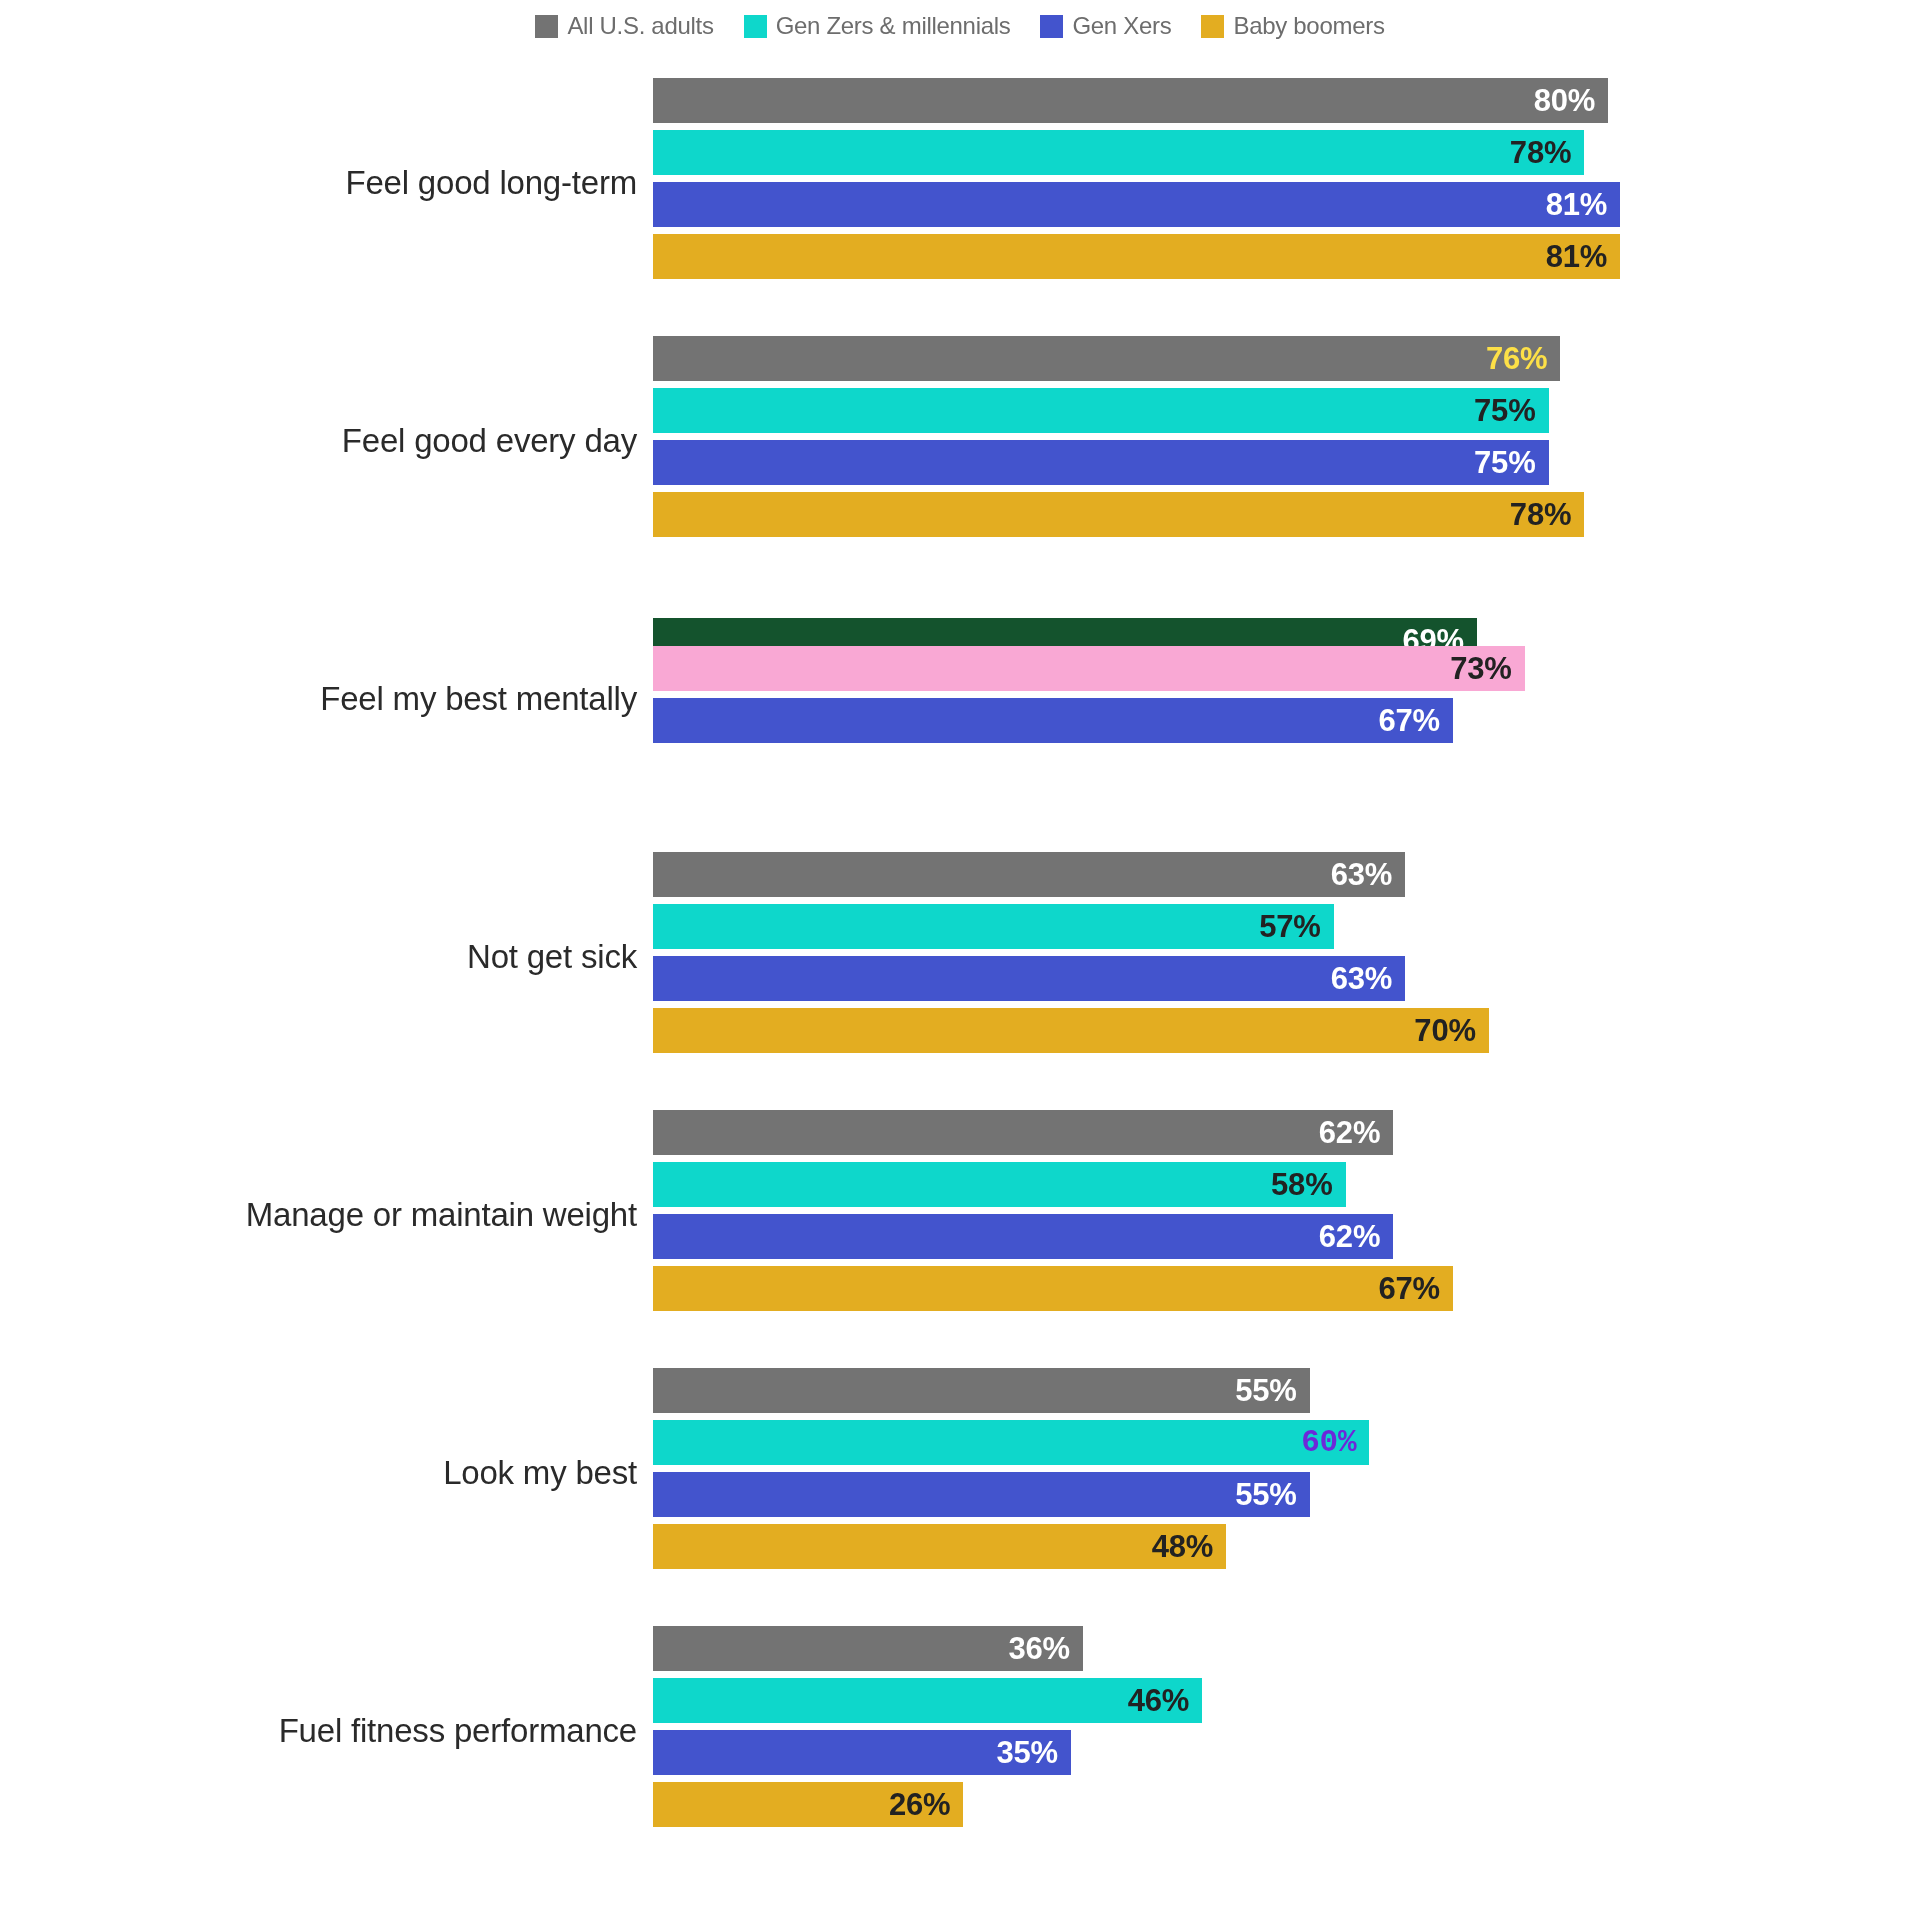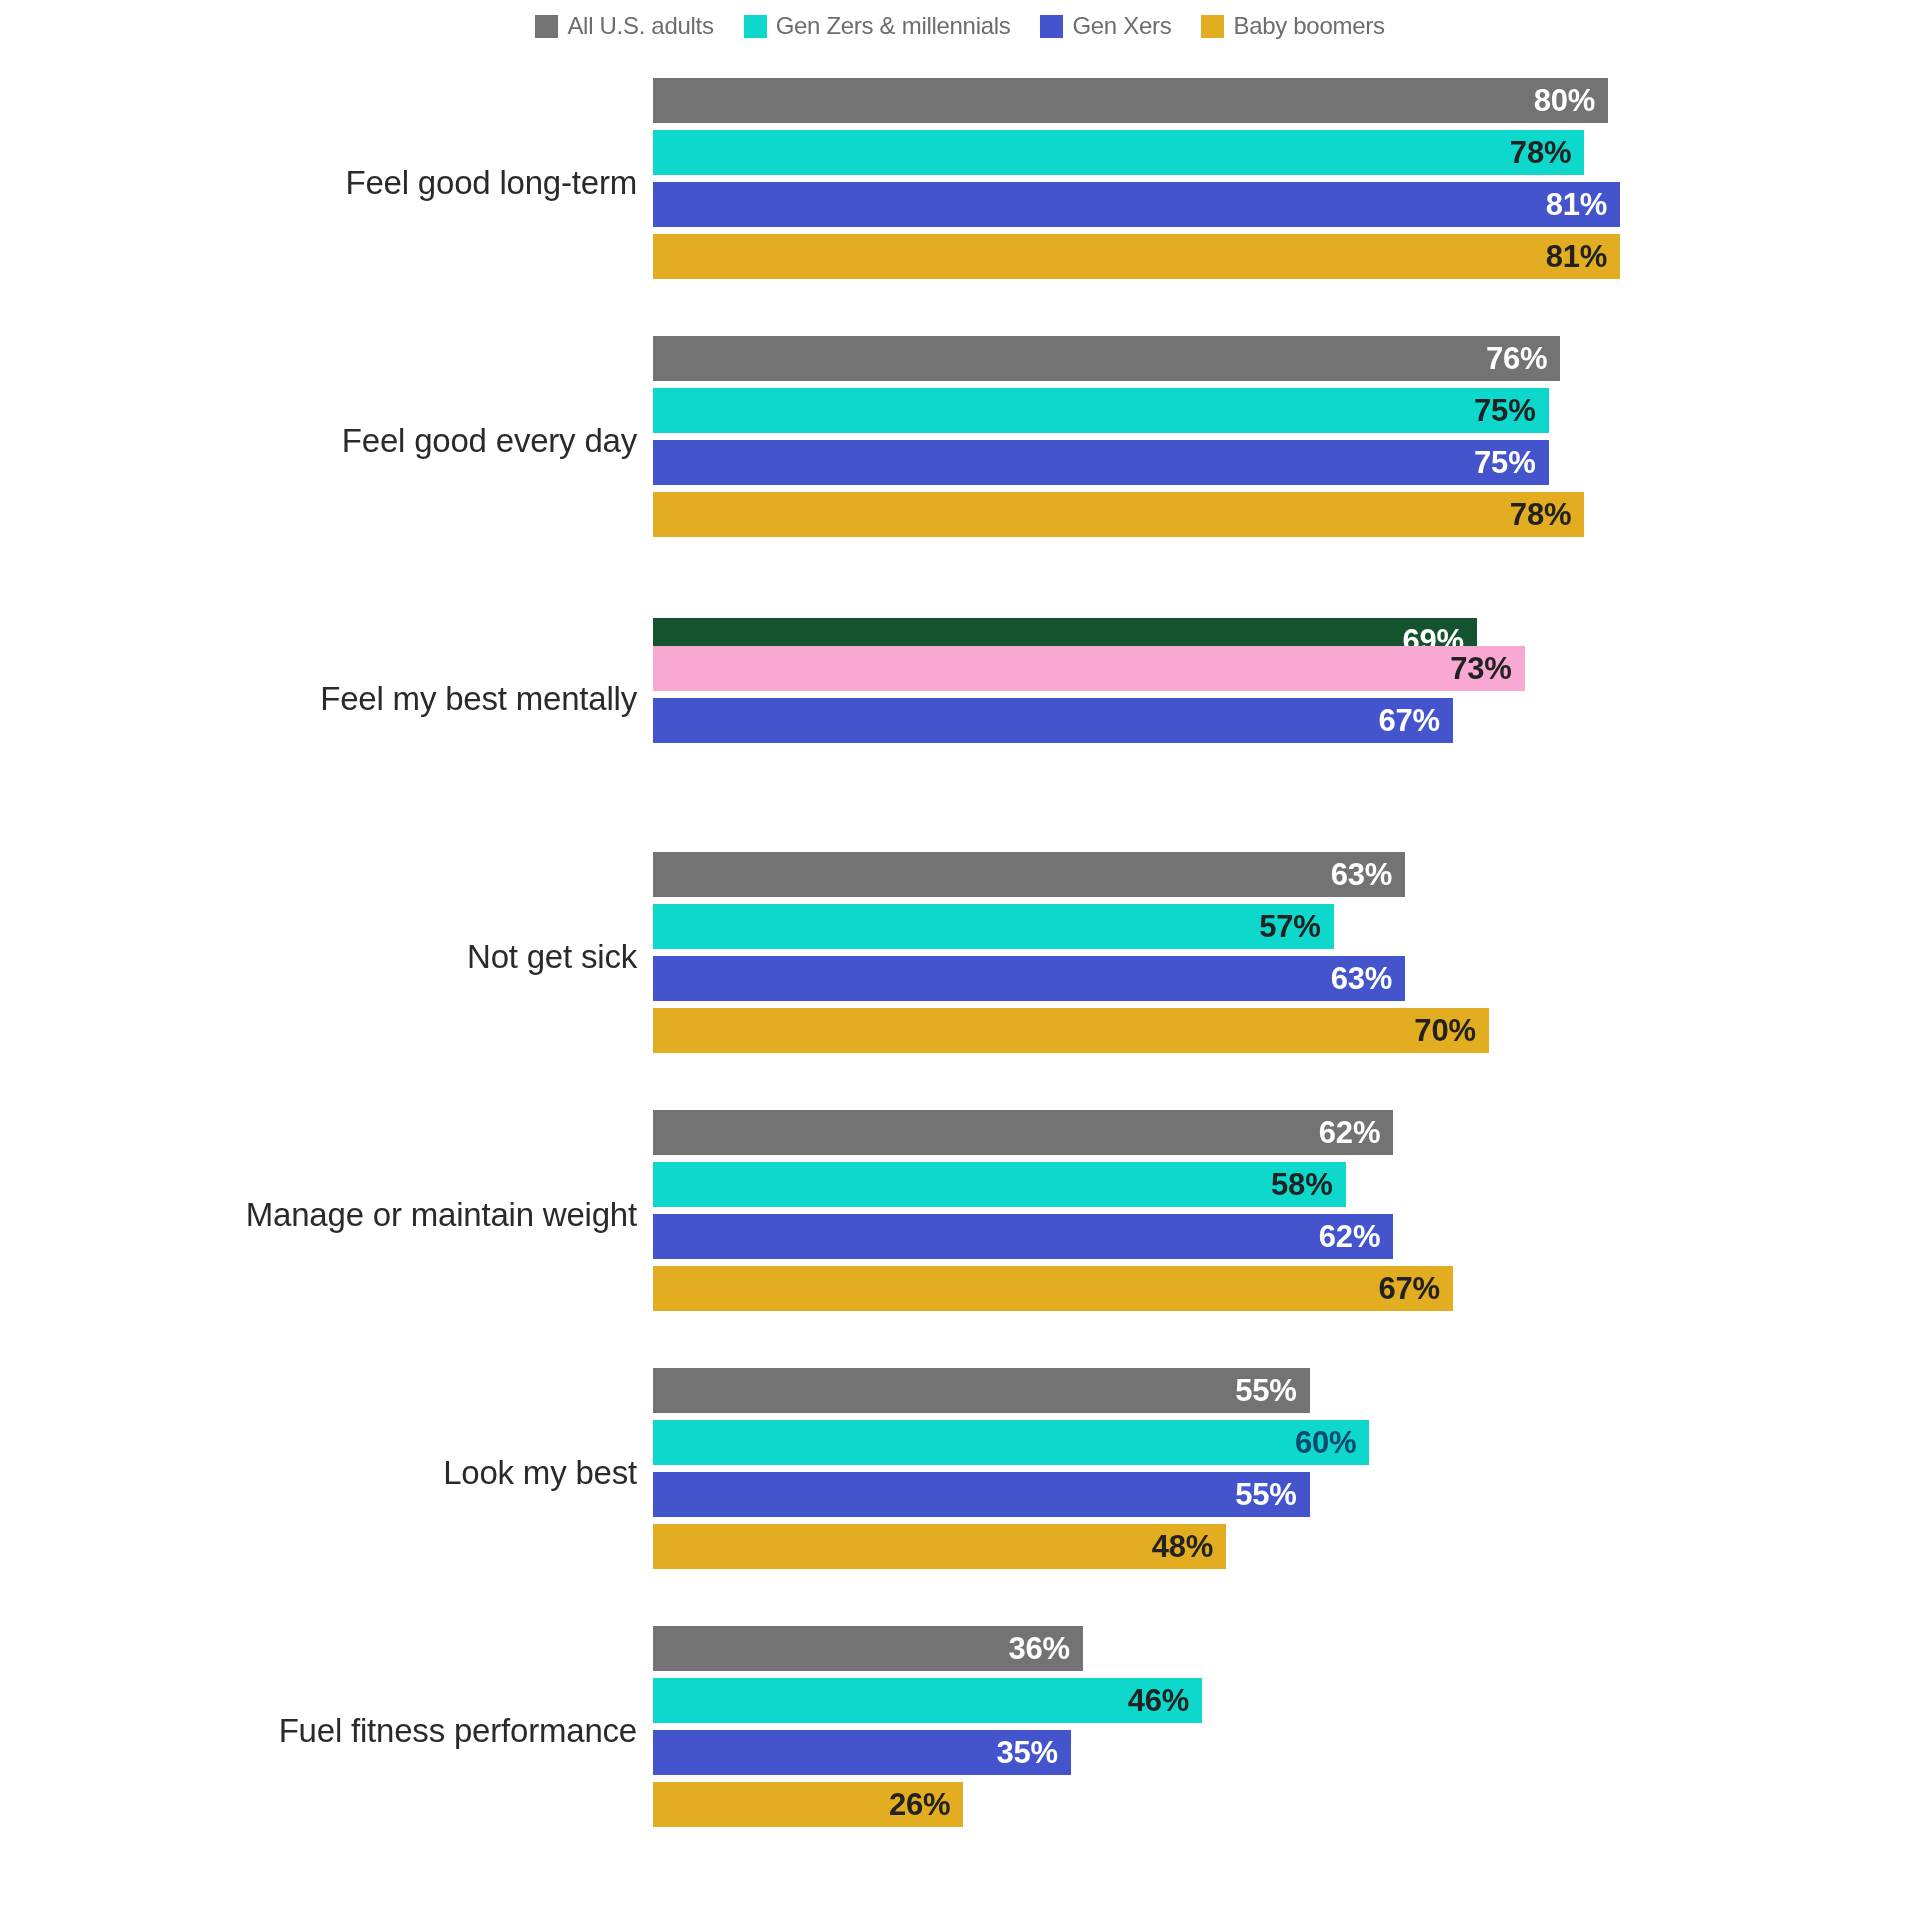--- a/index.html
+++ b/index.html
@@ -148,21 +148,21 @@
               <span class="bar-value" style="color: rgb(34, 34, 34);">81%</span>
             </div>
           </div>
         </div>
       </div>
       <div class="group">
         <div class="group-label">Feel good every day</div>
         <div class="bars">
           <div class="bar-row">
             <div class="bar" style="width: 907.44px; background: rgb(115, 115, 115);">
-              <span class="bar-value" style="color: #ffffff;">76%</span>
+              <span class="bar-value" style="color: #fde047;">76%</span>
             </div>
           </div>
           <div class="bar-row">
             <div class="bar" style="width: 895.5px; background: rgb(14, 215, 203);">
               <span class="bar-value" style="color: rgb(34, 34, 34);">75%</span>
             </div>
           </div>
           <div class="bar-row">
             <div class="bar" style="width: 895.5px; background: rgb(67, 84, 205);">
               <span class="bar-value" style="color: rgb(255, 255, 255);">75%</span>
@@ -248,21 +248,21 @@
       <div class="group">
         <div class="group-label">Look my best</div>
         <div class="bars">
           <div class="bar-row">
             <div class="bar" style="width: 656.7px; background: rgb(115, 115, 115);">
               <span class="bar-value" style="color: rgb(255, 255, 255);">55%</span>
             </div>
           </div>
           <div class="bar-row">
             <div class="bar" style="width: 716.4px; background: rgb(14, 215, 203);">
-              <span class="bar-value" style="color: #0c4a6e;">60%</span>
+              <span class="bar-value" style="color: #6d28d9; font-family: Liberation Mono, monospace;">60%</span>
             </div>
           </div>
           <div class="bar-row">
             <div class="bar" style="width: 656.7px; background: rgb(67, 84, 205);">
               <span class="bar-value" style="color: rgb(255, 255, 255);">55%</span>
             </div>
           </div>
           <div class="bar-row">
             <div class="bar" style="width: 573.12px; background: rgb(227, 173, 33);">
               <span class="bar-value" style="color: rgb(34, 34, 34);">48%</span>

